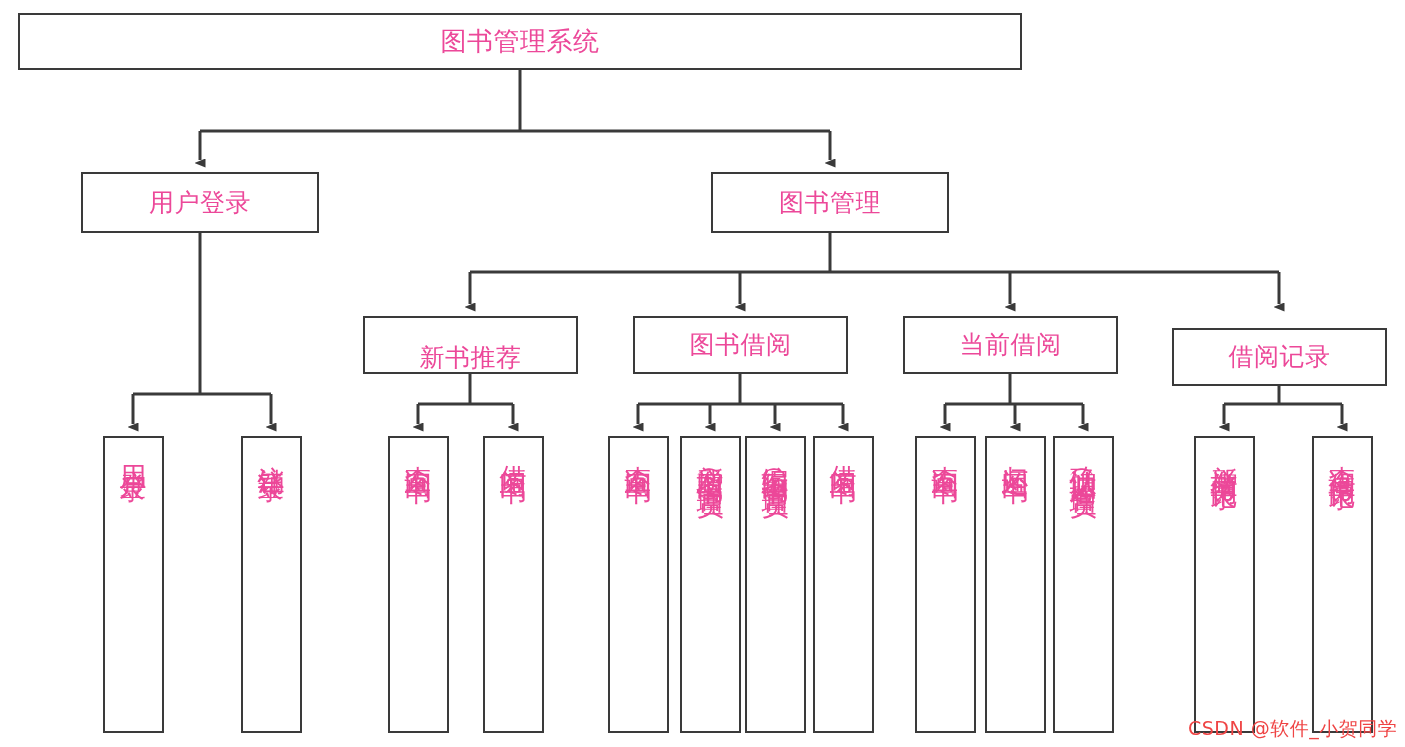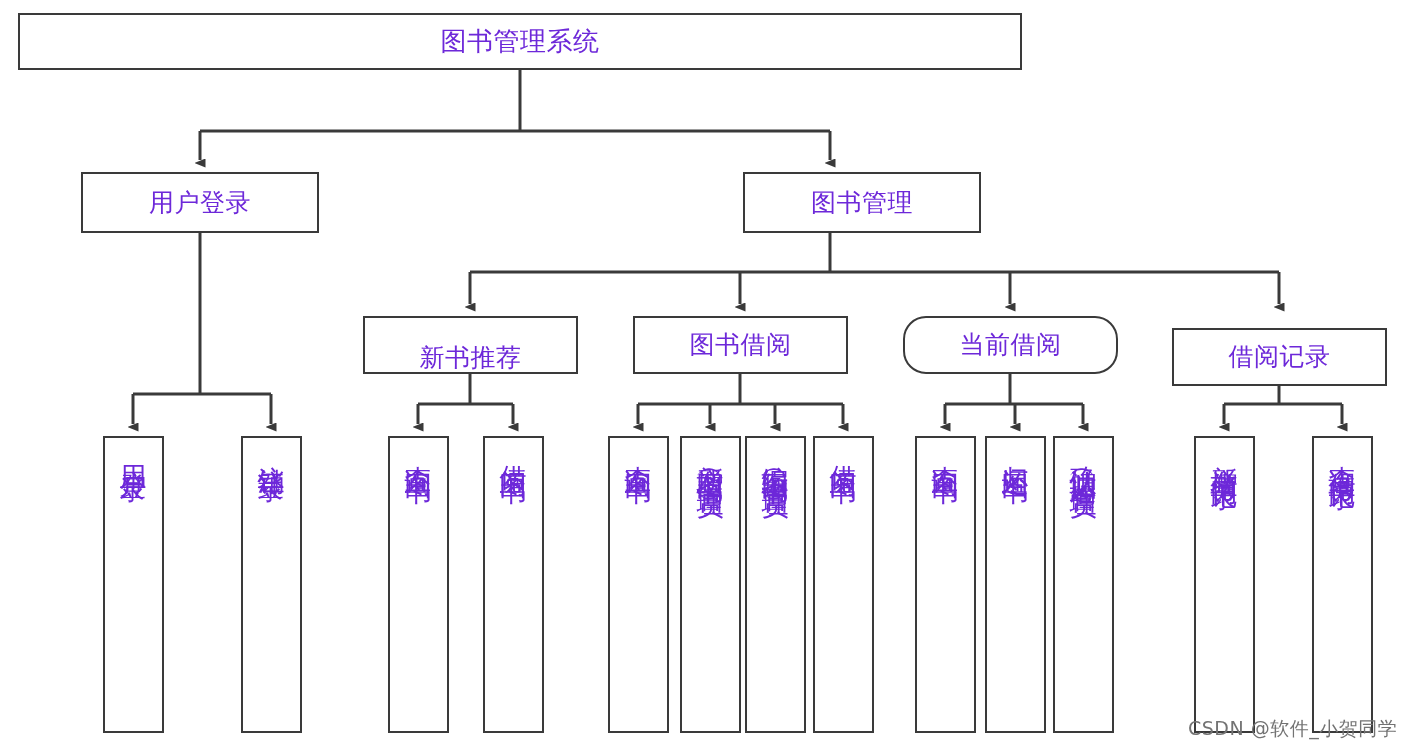--- a/index.html
+++ b/index.html
@@ -24,21 +24,21 @@
     pointer-events: none;
   }
   .node {
     position: absolute;
     box-sizing: border-box;
     border: 2px solid #3a3a3a;
     background: #ffffff;
     display: flex;
     align-items: center;
     justify-content: center;
-    color: #6d28d9;
+    color: #ec4899;
   }
   .node .label {
     text-align: center;
     line-height: 1.18;
     letter-spacing: 0.5px;
   }
   .node.horiz .label {
     font-size: 25px;
     white-space: nowrap;
   }
@@ -51,21 +51,21 @@
     text-orientation: upright;
     font-size: 27px;
     letter-spacing: 4px;
     line-height: 1;
     white-space: nowrap;
   }
   .node.root .label { font-size: 26px; }
   .watermark {
     position: absolute;
     font-size: 19px;
-    color: #737373;
+    color: #ef4444;
     white-space: nowrap;
     letter-spacing: 0.5px;
   }
 </style>
 </head>
 <body>
 
 <div id="canvas">
 
   <svg class="edges" viewBox="0 0 1405 747">
@@ -118,31 +118,31 @@
     </g>
   </svg>
 
   <div class="node horiz root" style="left:18px; top:13px; width:1004px; height:57px;">
     <span class="label">图书管理系统</span>
   </div>
 
   <div class="node horiz" style="left:81px; top:172px; width:238px; height:61px;">
     <span class="label">用户登录</span>
   </div>
-  <div class="node horiz" style="left:711px; top:172px; width:238px; height:61px;margin-left:32px;">
+  <div class="node horiz" style="left:711px; top:172px; width:238px; height:61px;">
     <span class="label">图书管理</span>
   </div>
 
   <div class="node horiz" style="left:363px; top:316px; width:215px; height:58px;align-items:flex-end;">
     <span class="label">新书推荐</span>
   </div>
   <div class="node horiz" style="left:633px; top:316px; width:215px; height:58px;">
     <span class="label">图书借阅</span>
   </div>
-  <div class="node horiz" style="left:903px; top:316px; width:215px; height:58px;border-radius:23px;">
+  <div class="node horiz" style="left:903px; top:316px; width:215px; height:58px;">
     <span class="label">当前借阅</span>
   </div>
   <div class="node horiz" style="left:1172px; top:316px; width:215px; height:58px;margin-top:12px;">
     <span class="label">借阅记录</span>
   </div>
 
   <div class="node vert" style="left:103px; top:436px; width:61px; height:297px;">
     <span class="label">用户登录</span>
   </div>
   <div class="node vert" style="left:241px; top:436px; width:61px; height:297px;">

